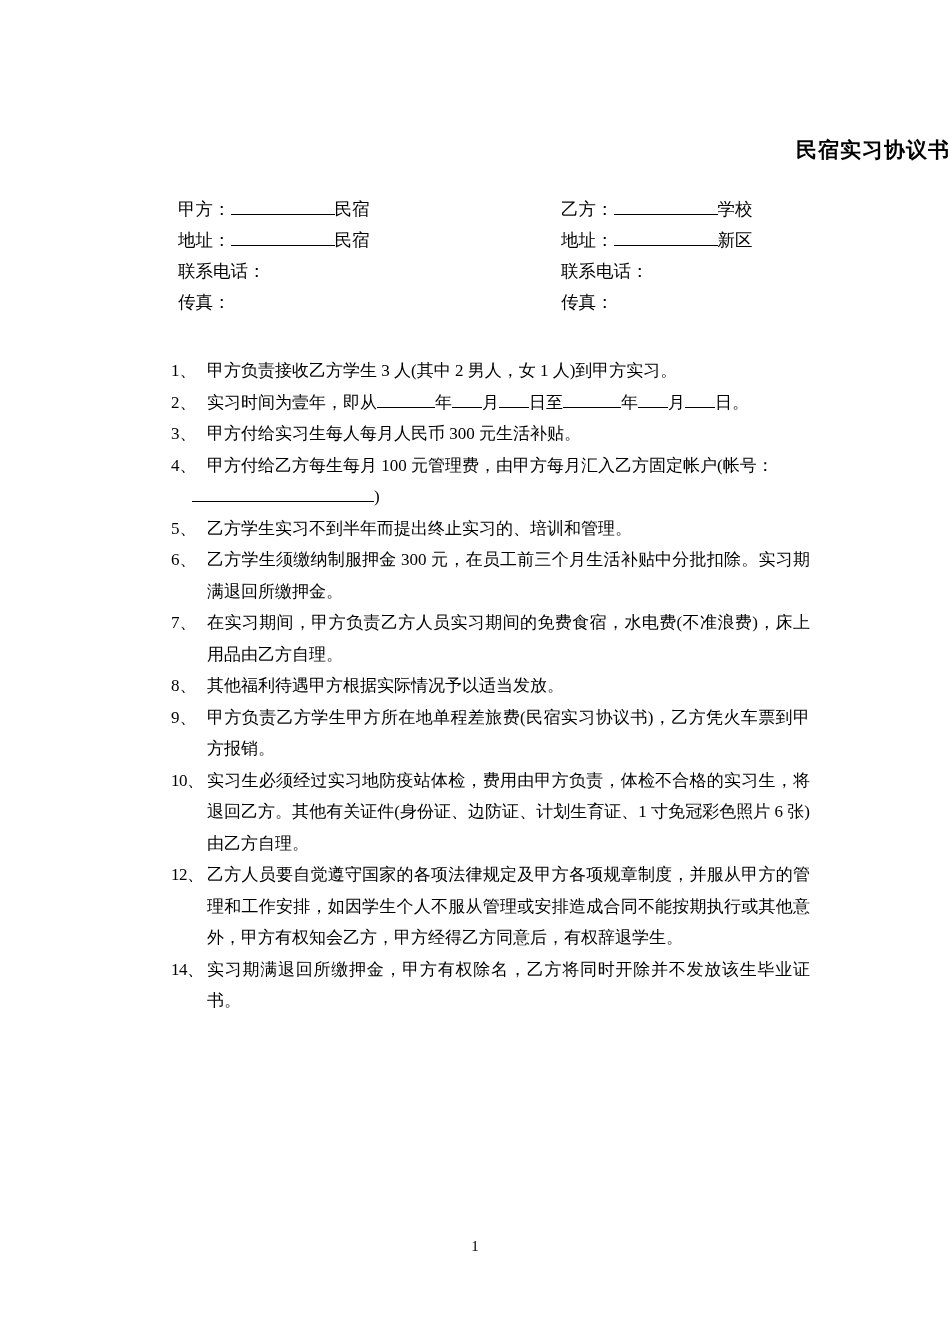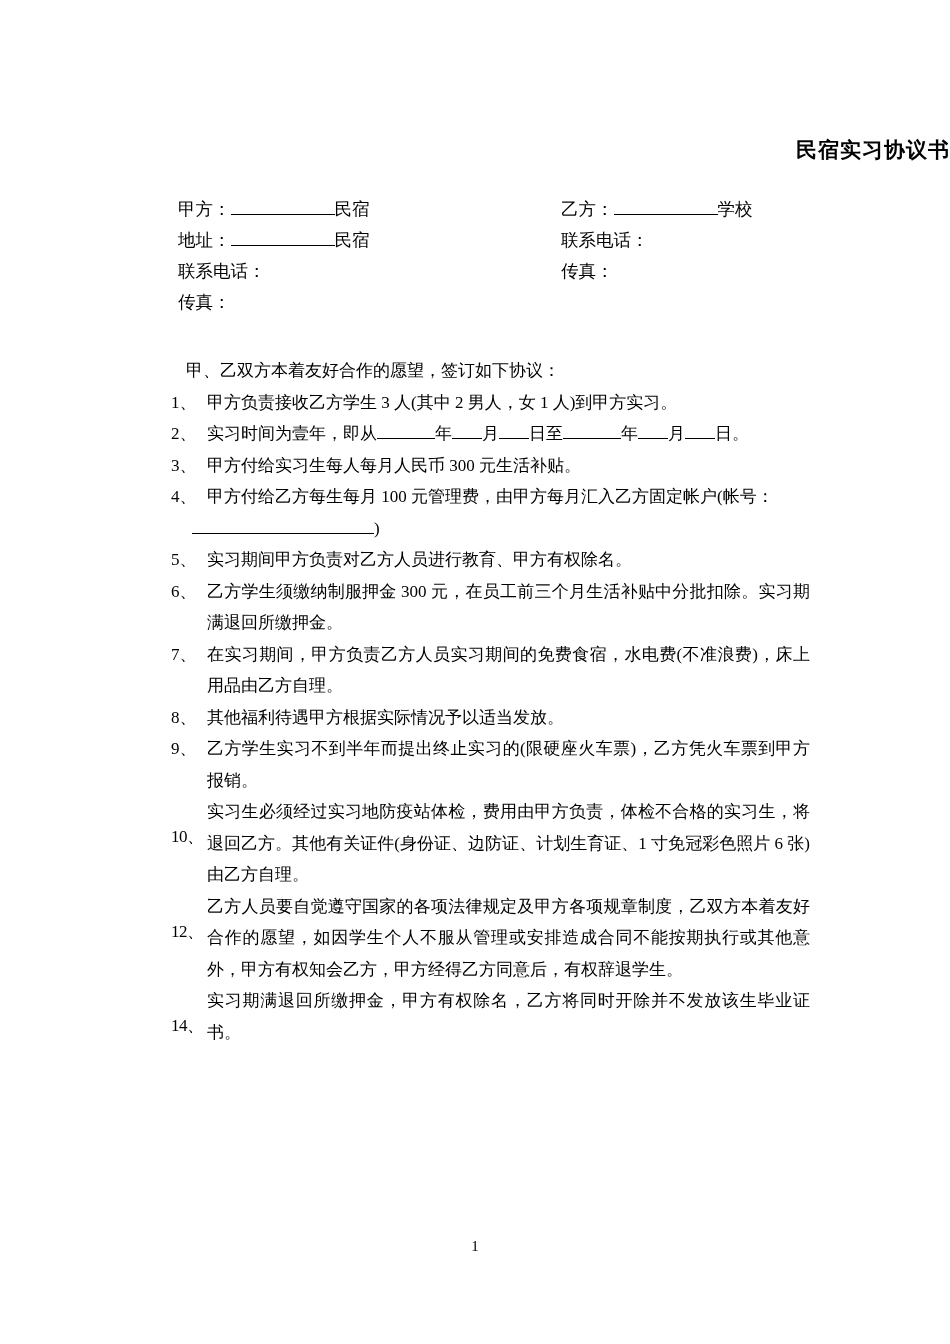--- a/index.html
+++ b/index.html
@@ -77,21 +77,21 @@
     padding-left: 36px;
     text-align: justify;
   }
   .clause .num {
     position: absolute;
     left: 0;
     top: 0;
     font-size: 17px;
     white-space: nowrap;
   }
-  .clause .num.wide { letter-spacing: -0.5px; margin-top: 25px; }
+  .clause .num.wide { letter-spacing: -0.5px; }
   .clause .body-text { display: block; }
   .clause .cont {
     display: block;
     margin-left: -15px;
   }
   .blank.w-year  { width: 58px; }
   .blank.w-month { width: 30px; }
   .blank.w-day   { width: 30px; }
   .blank.w-acct  { width: 182px; }
   .page-number {
@@ -126,32 +126,34 @@
       <div class="party-row">
         <span>传真：</span>
       </div>
     </div>
 
     <div class="party-col right">
       <div class="party-row">
         <span>乙方：</span><span class="blank w-party"></span><span>学校</span>
       </div>
       <div class="party-row">
+        <span>地址：</span><span class="blank w-party"></span><span>新区</span>
+      </div>
+      <div class="party-row">
         <span>联系电话：</span>
       </div>
       <div class="party-row">
         <span>传真：</span>
       </div>
     </div>
 
   </div>
 
   <div class="body-block">
 
-    <div class="intro">甲、乙双方本着友好合作的愿望，签订如下协议：</div>
 
     <div class="clause">
       <span class="num">1、</span>
       <span class="body-text">甲方负责接收乙方学生 3 人(其中 2 男人，女 1 人)到甲方实习。</span>
     </div>
 
     <div class="clause">
       <span class="num">2、</span>
       <span class="body-text"><span>实习时间为壹年，即从</span><span class="blank w-year"></span><span>年</span><span class="blank w-month"></span><span>月</span><span class="blank w-day"></span><span>日至</span><span class="blank w-year"></span><span>年</span><span class="blank w-month"></span><span>月</span><span class="blank w-day"></span><span>日。</span></span>
     </div>
@@ -162,52 +164,52 @@
     </div>
 
     <div class="clause">
       <span class="num">4、</span>
       <span class="body-text">甲方付给乙方每生每月 100 元管理费，由甲方每月汇入乙方固定帐户(帐号：</span>
       <span class="cont"><span class="blank w-acct"></span><span>)</span></span>
     </div>
 
     <div class="clause">
       <span class="num">5、</span>
-      <span class="body-text">实习期间甲方负责对乙方人员进行教育、甲方有权除名。</span>
+      <span class="body-text">乙方学生实习不到半年而提出终止实习的、培训和管理。</span>
     </div>
 
     <div class="clause">
       <span class="num">6、</span>
       <span class="body-text">乙方学生须缴纳制服押金 300 元，在员工前三个月生活补贴中分批扣除。实习期满退回所缴押金。</span>
     </div>
 
     <div class="clause">
       <span class="num">7、</span>
       <span class="body-text">在实习期间，甲方负责乙方人员实习期间的免费食宿，水电费(不准浪费)，床上用品由乙方自理。</span>
     </div>
 
     <div class="clause">
       <span class="num">8、</span>
       <span class="body-text">其他福利待遇甲方根据实际情况予以适当发放。</span>
     </div>
 
     <div class="clause">
       <span class="num">9、</span>
-      <span class="body-text">乙方学生实习不到半年而提出终止实习的(限硬座火车票)，乙方凭火车票到甲方报销。</span>
+      <span class="body-text">甲方负责乙方学生甲方所在地单程差旅费(民宿实习协议书)，乙方凭火车票到甲方报销。</span>
     </div>
 
     <div class="clause">
       <span class="num wide">10、</span>
       <span class="body-text">实习生必须经过实习地防疫站体检，费用由甲方负责，体检不合格的实习生，将退回乙方。其他有关证件(身份证、边防证、计划生育证、1 寸免冠彩色照片 6 张)由乙方自理。</span>
     </div>
 
 
     <div class="clause">
       <span class="num wide">12、</span>
-      <span class="body-text">乙方人员要自觉遵守国家的各项法律规定及甲方各项规章制度，乙双方本着友好合作的愿望，如因学生个人不服从管理或安排造成合同不能按期执行或其他意外，甲方有权知会乙方，甲方经得乙方同意后，有权辞退学生。</span>
+      <span class="body-text">乙方人员要自觉遵守国家的各项法律规定及甲方各项规章制度，并服从甲方的管理和工作安排，如因学生个人不服从管理或安排造成合同不能按期执行或其他意外，甲方有权知会乙方，甲方经得乙方同意后，有权辞退学生。</span>
     </div>
 
 
     <div class="clause">
       <span class="num wide">14、</span>
       <span class="body-text">实习期满退回所缴押金，甲方有权除名，乙方将同时开除并不发放该生毕业证书。</span>
     </div>
 
 
   </div>

